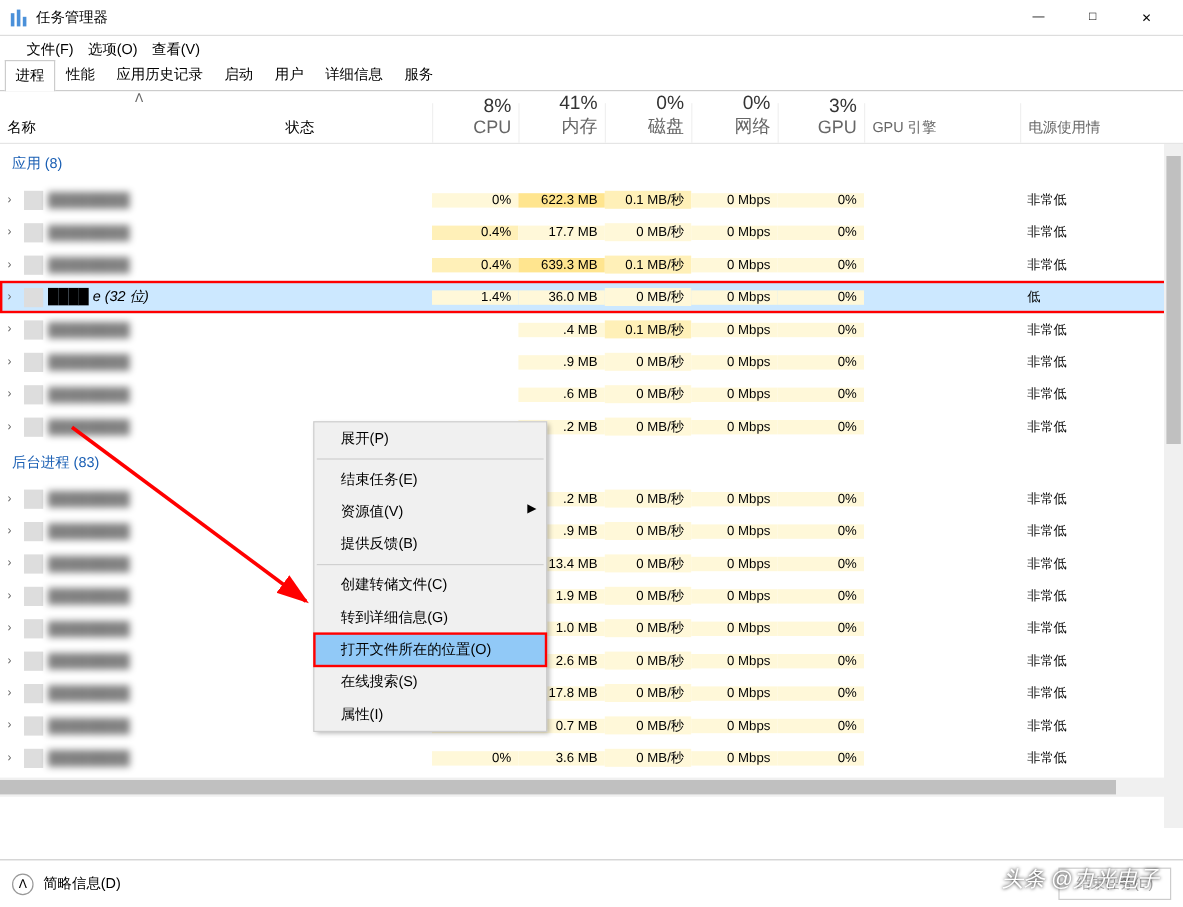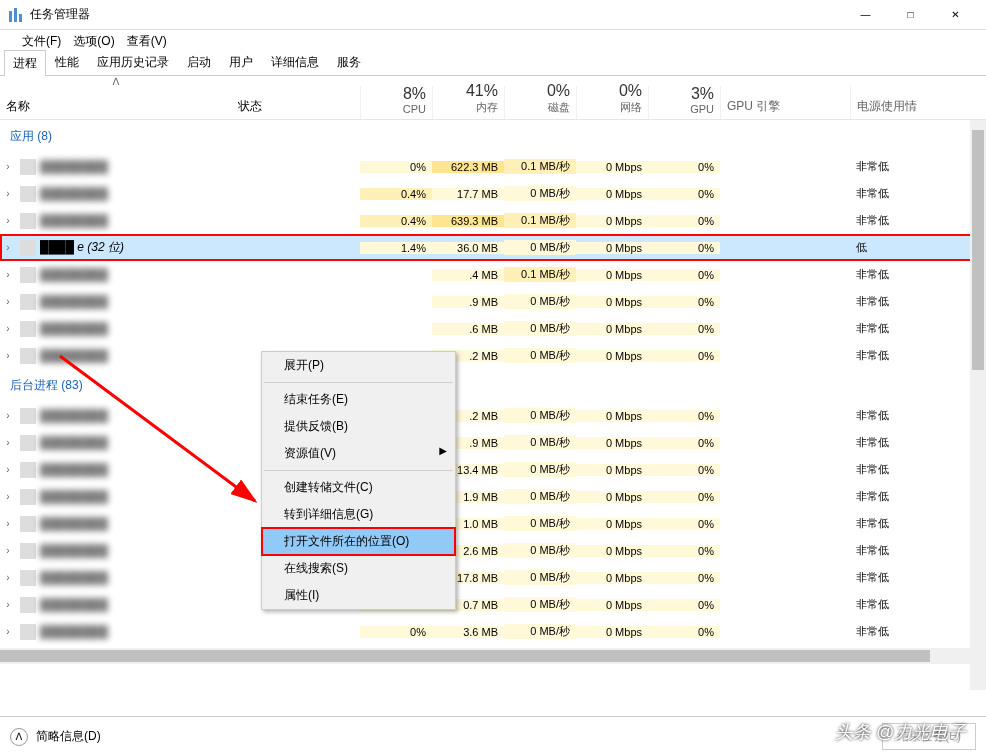--- a/index.html
+++ b/index.html
@@ -13,21 +13,21 @@
 .menubar > div { padding: 2px 6px; }
 .tabbar { height: 24px; display: flex; align-items: flex-end; border-bottom: 1px solid #ccc; padding-left: 4px; }
 .tab { padding: 4px 8px; border: 1px solid transparent; border-bottom: none; font-size: 12px; }
 .tab.active { border-color: #ccc; background: #fff; position: relative; top: 1px; }
 .content { position: relative; height: 630px; overflow: hidden; }
 .headerrow { display: flex; height: 44px; border-bottom: 1px solid #e5e5e5; }
 .col-name { width: 232px; display: flex; align-items: flex-end; padding: 4px 6px; }
 .col-status { width: 128px; display: flex; align-items: flex-end; padding: 4px 6px; }
 .col-metric { width: 72px; display: flex; flex-direction: column; align-items: flex-end; justify-content: flex-end; padding: 4px 6px; border-left: 1px solid #f0f0f0; }
 .col-metric .pct { font-size: 16px; color: #333; }
-.col-metric .lbl { font-size: 11px; color: #666; }
+.col-metric .lbl { font-size: 15px; color: #666; }
 .col-gpuengine { width: 130px; display: flex; align-items: flex-end; padding: 4px 6px; border-left: 1px solid #f0f0f0; color: #666;}
 .col-power { flex: 1; display: flex; align-items: flex-end; padding: 4px 6px; border-left: 1px solid #f0f0f0; color: #666;}
 .sort-arrow { width: 232px; text-align: center; color: #666; font-size: 10px; height: 10px;}
 .grouphdr { padding: 8px 10px; color: #1a5fb4; font-size: 12px; }
 .row { display: flex; height: 27px; align-items: center; }
 .row.selected { background: #cce8ff; }
 .row.highlighted { outline: 2px solid red; outline-offset: -2px; }
 .row .expand { width: 16px; text-align: center; color: #666; font-size: 10px;}
 .row .iconcell { width: 16px; height: 16px; margin: 0 4px; background: #ddd; }
 .row .namecell { flex: 0 0 192px; overflow: hidden; filter: blur(3px); opacity: 0.5;}
@@ -356,22 +356,22 @@
           <path d="M0,0 L0,6 L9,3 z" fill="red"></path>
         </marker>
       </defs>
     <line x1="5" y1="5" x2="200" y2="150" stroke="red" stroke-width="3" marker-end="url(#ah)"></line>
   </svg>
 
   <div class="ctxmenu">
     <div class="mitem">展开(P)</div>
     <div class="sep"></div>
     <div class="mitem">结束任务(E)</div>
+    <div class="mitem"><span>资源值(V)</span><span class="sub">▶</span></div>
     <div class="mitem">提供反馈(B)</div>
-    <div class="mitem"><span>资源值(V)</span><span class="sub">▶</span></div>
     <div class="sep"></div>
     <div class="mitem">创建转储文件(C)</div>
     <div class="mitem">转到详细信息(G)</div>
     <div class="mitem hl">打开文件所在的位置(O)</div>
     <div class="mitem">在线搜索(S)</div>
     <div class="mitem">属性(I)</div>
   </div>
 </div>
 
 <div class="footer">

